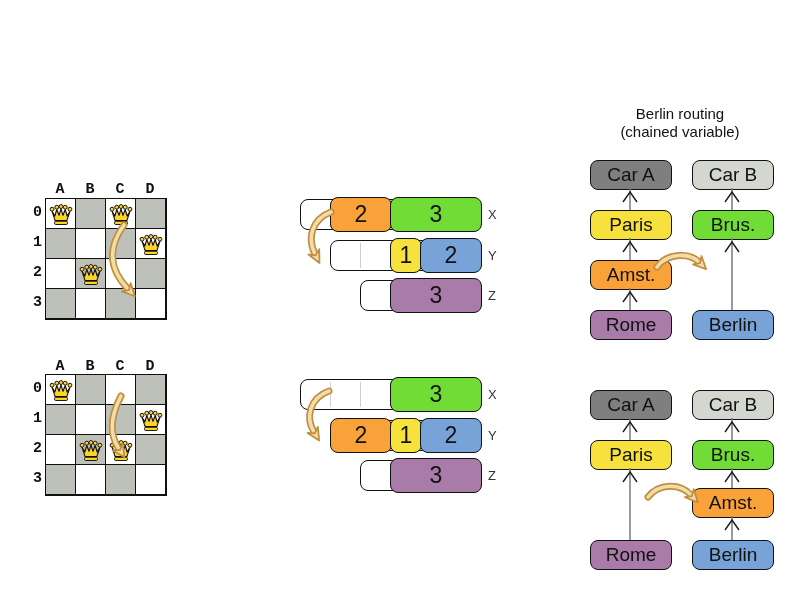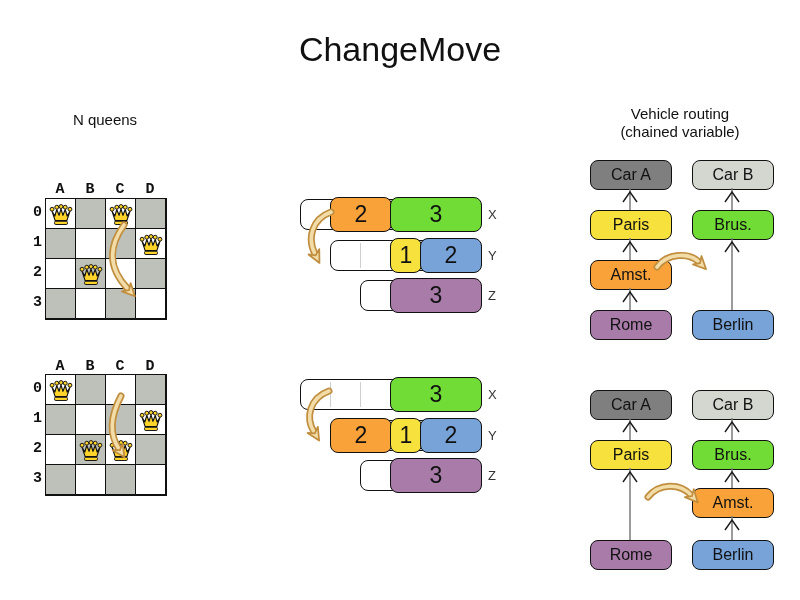--- a/index.html
+++ b/index.html
@@ -18,31 +18,29 @@
   .row-num{position:absolute;width:18px;text-align:right;
         font-family:"Liberation Mono",monospace;font-size:15px;font-weight:700;}
   .queen{position:absolute;}
   .computer{position:absolute;height:29px;background:#fff;border:1.5px solid #111;
         border-radius:8px;}
   .tick{position:absolute;top:2px;bottom:2px;width:1px;background:#CFCFCF;}
   .process{position:absolute;top:-3px;height:33px;border:1.6px solid #111;border-radius:8px;
         display:flex;align-items:center;justify-content:center;font-size:23px;color:#111;}
   .cloud-label{position:absolute;font-size:13px;color:#333;width:20px;}
   .chain-box{position:absolute;width:80px;height:28px;border:1.6px solid #111;border-radius:8px;
-        display:flex;align-items:center;justify-content:center;font-size:16px;color:#111;}
+        display:flex;align-items:center;justify-content:center;font-size:19px;color:#111;}
   #overlay{position:absolute;left:0;top:0;pointer-events:none;}
 </style>
 </head>
 <body>
 
 <div class="page">
-  <div class="title">ChangeMove</div>
-
-  <div class="sec-header" style="left:30px;top:111px;width:150px;">N queens</div>
-  <div class="sec-header" style="left:580px;top:105px;width:200px;">Vehicle routing</div>
+
+  <div class="sec-header" style="left:580px;top:105px;width:200px;">Berlin routing</div>
   <div class="sec-header" style="left:580px;top:123px;width:200px;">(chained variable)</div>
 
   <div id="dyn">
       <div class="col-letter" style="left: 45px; top: 181px;">A</div>
       <div class="col-letter" style="left: 75px; top: 181px;">B</div>
       <div class="col-letter" style="left: 105px; top: 181px;">C</div>
       <div class="col-letter" style="left: 135px; top: 181px;">D</div>
       <div class="row-num" style="left: 24px; top: 204px;">0</div>
       <div class="row-num" style="left: 24px; top: 234px;">1</div>
       <div class="row-num" style="left: 24px; top: 264px;">2</div>

